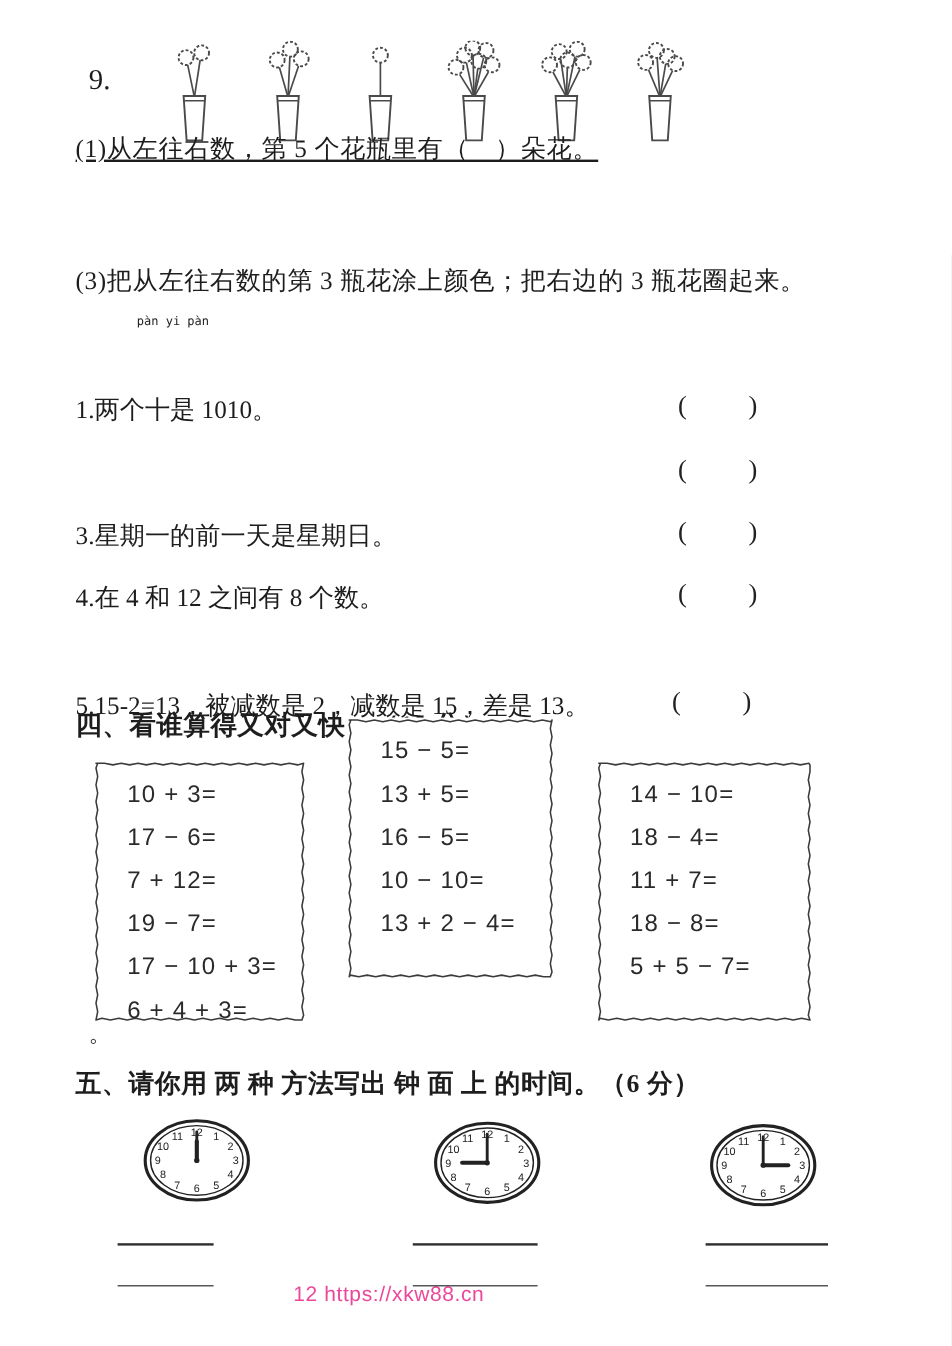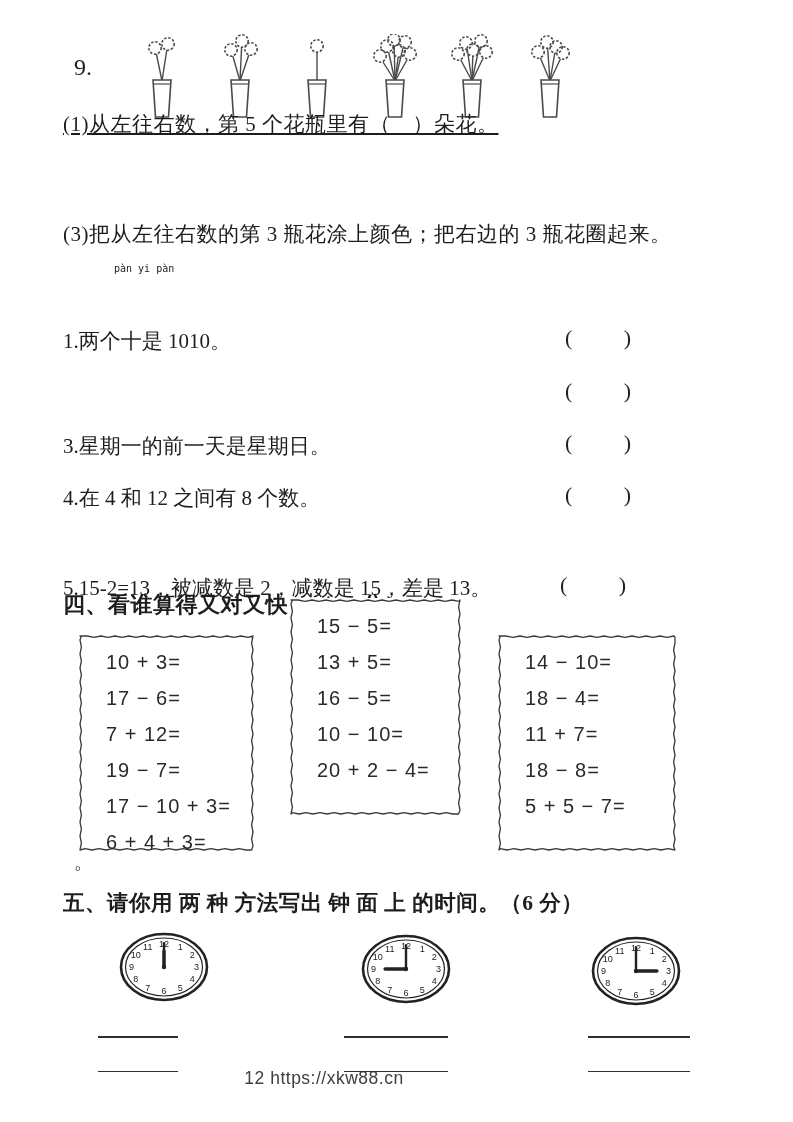--- a/index.html
+++ b/index.html
@@ -34,21 +34,21 @@
   .calc-item{
     font-family:"Liberation Sans","DejaVu Sans",sans-serif;
     font-size:20px;line-height:36px;white-space:nowrap;color:#2a2a2a;
     letter-spacing:1px;
   }
   .stray-mark{font-size:14px;color:#333;}
   .answer-line{border-top:2px solid #2f2f2f;height:0;z-index:3;}
   .footer{
     left:0;width:648px;text-align:center;
     font-family:"Liberation Sans","DejaVu Sans",sans-serif;
-    font-size:17.5px;color:#404040;letter-spacing:0.5px;z-index:2;
+    font-size:17.5px;color:#ec4899;letter-spacing:0.5px;z-index:2;
   }
   svg text{
     font-family:"Liberation Sans","DejaVu Sans",sans-serif;
   }
 </style>
 </head>
 <body>
 
 <div class="page">
 
@@ -178,21 +178,21 @@
   </div>
   <div class="abs calc-box" style="left:289px;top:598px;width:173px;height:218px;">
     <svg class="wavy" width="173" height="218">
         <path d="M2 2 L9 2 L16 3.4 L23 2 L30 3.4 L37 2 L44 3.4 L51 2 L58 3.4 L65 2 L72 3.4 L79 2 L86 3.4 L93 2 L100 3.4 L107 2 L114 3.4 L121 2 L128 3.4 L135 2 L142 3.4 L149 2 L156 3.4 L163 2 L170 3.4 L171 2 L169.6 9 L171 16 L169.6 23 L171 30 L169.6 37 L171 44 L169.6 51 L171 58 L169.6 65 L171 72 L169.6 79 L171 86 L169.6 93 L171 100 L169.6 107 L171 114 L169.6 121 L171 128 L169.6 135 L171 142 L169.6 149 L171 156 L169.6 163 L171 170 L169.6 177 L171 184 L169.6 191 L171 198 L169.6 205 L171 212 L169.6 216 L164 216 L157 214.6 L150 216 L143 214.6 L136 216 L129 214.6 L122 216 L115 214.6 L108 216 L101 214.6 L94 216 L87 214.6 L80 216 L73 214.6 L66 216 L59 214.6 L52 216 L45 214.6 L38 216 L31 214.6 L24 216 L17 214.6 L10 216 L3 214.6 L2 216 L3.4 209 L2 202 L3.4 195 L2 188 L3.4 181 L2 174 L3.4 167 L2 160 L3.4 153 L2 146 L3.4 139 L2 132 L3.4 125 L2 118 L3.4 111 L2 104 L3.4 97 L2 90 L3.4 83 L2 76 L3.4 69 L2 62 L3.4 55 L2 48 L3.4 41 L2 34 L3.4 27 L2 20 L3.4 13 L2 6 L3.4 2 Z" fill="none" stroke="#3b3b3b" stroke-width="1.3" stroke-linejoin="round"></path>
       </svg>
     <div class="calc-items">
       <div class="calc-item">15 − 5=</div>
       <div class="calc-item">13 + 5=</div>
       <div class="calc-item">16 − 5=</div>
       <div class="calc-item">10 − 10=</div>
-      <div class="calc-item">20 + 2 − 4=</div>
+      <div class="calc-item">13 + 2 − 4=</div>
     </div>
   </div>
   <div class="abs calc-box" style="left:497px;top:634px;width:180px;height:218px;">
     <svg class="wavy" width="180" height="218">
         <path d="M2 2 L9 2 L16 3.4 L23 2 L30 3.4 L37 2 L44 3.4 L51 2 L58 3.4 L65 2 L72 3.4 L79 2 L86 3.4 L93 2 L100 3.4 L107 2 L114 3.4 L121 2 L128 3.4 L135 2 L142 3.4 L149 2 L156 3.4 L163 2 L170 3.4 L177 2 L178 3.4 L178 9 L176.6 16 L178 23 L176.6 30 L178 37 L176.6 44 L178 51 L176.6 58 L178 65 L176.6 72 L178 79 L176.6 86 L178 93 L176.6 100 L178 107 L176.6 114 L178 121 L176.6 128 L178 135 L176.6 142 L178 149 L176.6 156 L178 163 L176.6 170 L178 177 L176.6 184 L178 191 L176.6 198 L178 205 L176.6 212 L178 216 L171 214.6 L164 216 L157 214.6 L150 216 L143 214.6 L136 216 L129 214.6 L122 216 L115 214.6 L108 216 L101 214.6 L94 216 L87 214.6 L80 216 L73 214.6 L66 216 L59 214.6 L52 216 L45 214.6 L38 216 L31 214.6 L24 216 L17 214.6 L10 216 L3 214.6 L2 216 L3.4 209 L2 202 L3.4 195 L2 188 L3.4 181 L2 174 L3.4 167 L2 160 L3.4 153 L2 146 L3.4 139 L2 132 L3.4 125 L2 118 L3.4 111 L2 104 L3.4 97 L2 90 L3.4 83 L2 76 L3.4 69 L2 62 L3.4 55 L2 48 L3.4 41 L2 34 L3.4 27 L2 20 L3.4 13 L2 6 L3.4 2 Z" fill="none" stroke="#3b3b3b" stroke-width="1.3" stroke-linejoin="round"></path>
       </svg>
     <div class="calc-items">
       <div class="calc-item">14 − 10=</div>
       <div class="calc-item">18 − 4=</div>
       <div class="calc-item">11 + 7=</div>

